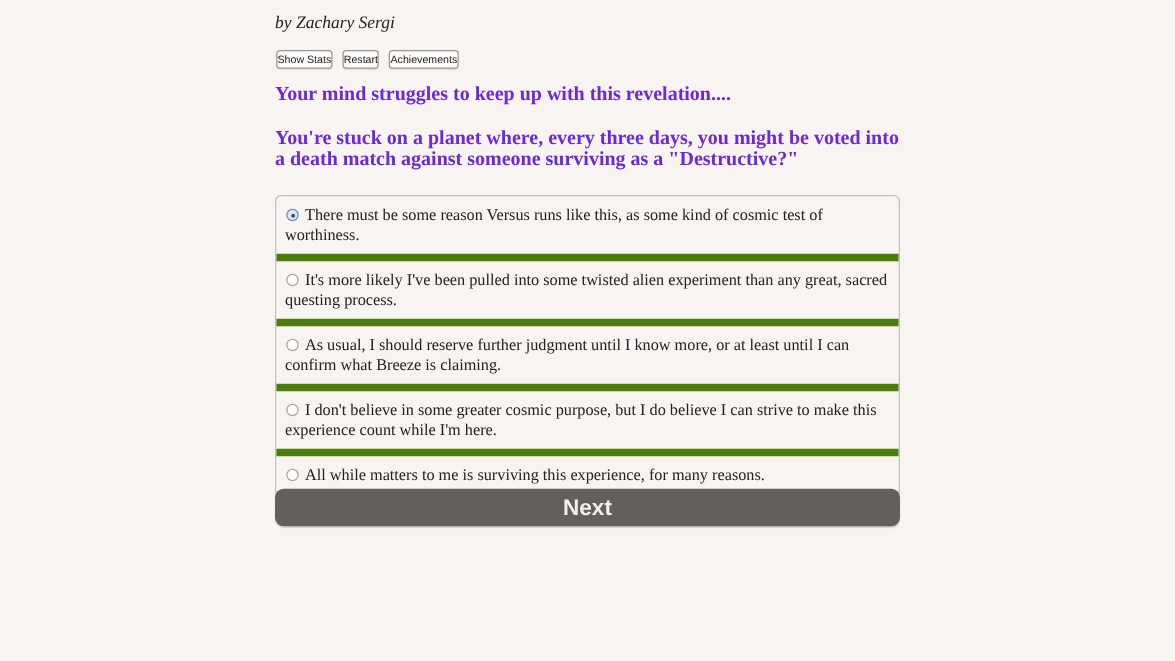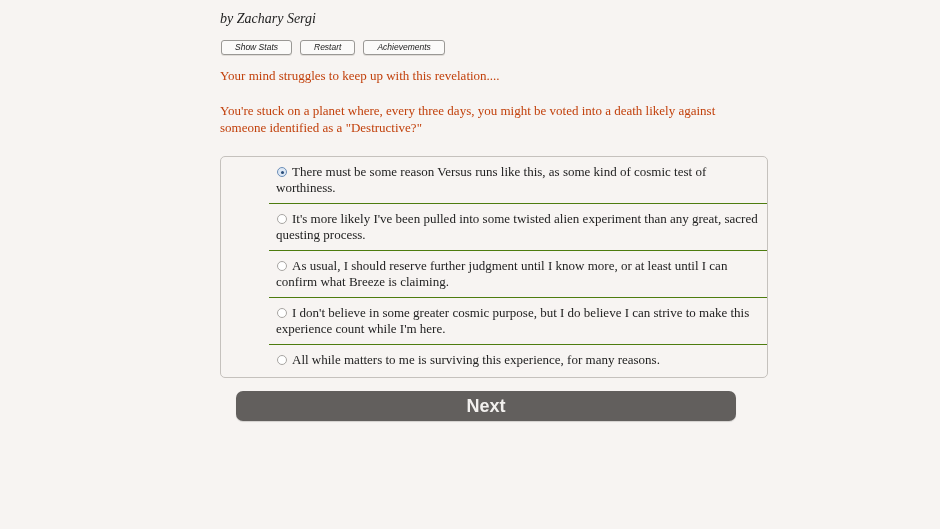--- a/index.html
+++ b/index.html
@@ -34,50 +34,49 @@
       display: flex;
       gap: 8px;
     }
     .tool-btn {
       font-family: "Liberation Sans", sans-serif;
       font-size: 8.5px;
       color: #222;
       background: #fbfaf9;
       border: 1px solid #9a9895;
       border-radius: 3px;
-      padding: 1px 13px;
+      padding: 1px 0;
       height: 11px;
       line-height: 11px;
       cursor: pointer;
       box-shadow: 0 1px 0 #e0dcd8;
-      font-style: italic;
     }
     .para {
       position: absolute;
       left: 0;
       width: 505px;
       font-family: "Liberation Serif", serif;
-      font-size: 13px;
+      font-size: 16px;
       line-height: 17px;
-      color: #c2410c;
+      color: #6d28d9;
+      font-weight: bold;
     }
     .p1 { top: 67px; }
     .p2 { top: 102px; }
     .choices {
       position: absolute;
       top: 156px; left: 0;
       width: 498px;
       border: 1px solid #c5c1bd;
       border-radius: 5px;
       background: #f7f4f2;
       overflow: hidden;
-      padding-left: 48px;
     }
     .choice {
-      border-top: 1px solid #4d7c0f;
+      border-top: 6px solid #4d7c0f;
       padding: 7px 8px 8px 7px;
       font-family: "Liberation Serif", serif;
       font-size: 13px;
       line-height: 15.5px;
       color: #222;
       cursor: pointer;
     }
     .choice:first-child { border-top: none; }
     .choice.two-line { height: 31px; }
     .choice.one-line { height: 15.5px; padding-top: 7px; padding-bottom: 9px; }
@@ -112,37 +111,36 @@
       background: #625f5d;
       border-radius: 7px;
       color: #f2f0ee;
       font-family: "Liberation Sans", sans-serif;
       font-weight: bold;
       font-size: 18px;
       line-height: 30px;
       text-align: center;
       cursor: pointer;
       box-shadow: 0 1px 1px rgba(0,0,0,0.15);
-      margin-left: 16px;
     }
   </style>
 </head>
 <body>
 
 <div class="container">
   <div class="author">by Zachary Sergi</div>
 
   <div class="toolbar">
     <div class="tool-btn">Show Stats</div>
     <div class="tool-btn">Restart</div>
     <div class="tool-btn">Achievements</div>
   </div>
 
   <div class="para p1">Your mind struggles to keep up with this revelation....</div>
-  <div class="para p2">You're stuck on a planet where, every three days, you might be voted into a death likely against someone identified as a "Destructive?"</div>
+  <div class="para p2">You're stuck on a planet where, every three days, you might be voted into a death match against someone surviving as a "Destructive?"</div>
 
   <div class="choices">
     <div class="choice two-line">
       <span class="radio checked"></span><span>There must be some reason Versus runs like this, as some kind of cosmic test of worthiness.</span>
     </div>
     <div class="choice two-line">
       <span class="radio"></span><span>It's more likely I've been pulled into some twisted alien experiment than any great, sacred questing process.</span>
     </div>
     <div class="choice two-line">
       <span class="radio"></span><span>As usual, I should reserve further judgment until I know more, or at least until I can confirm what Breeze is claiming.</span>

